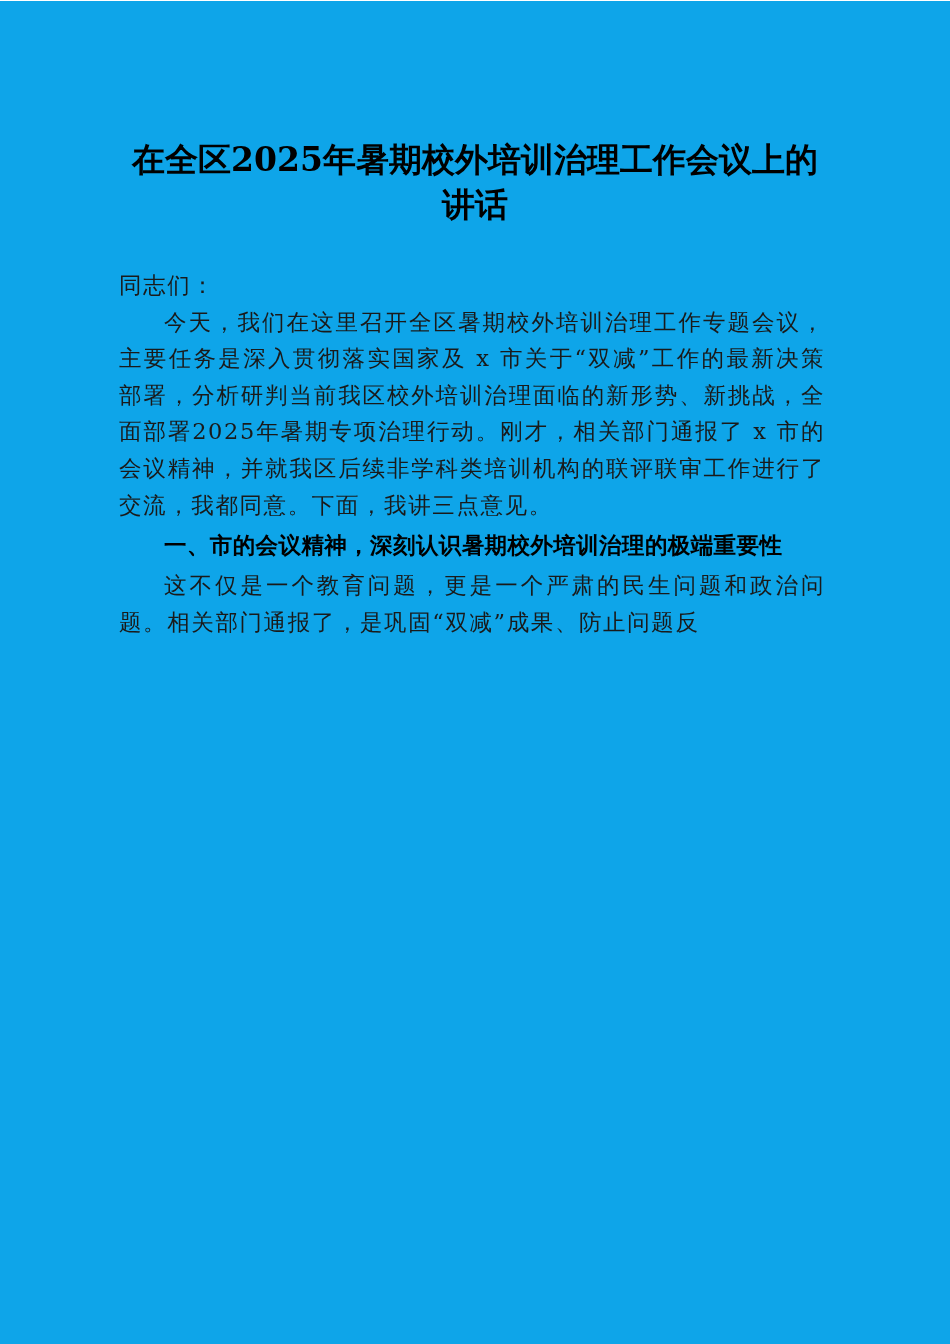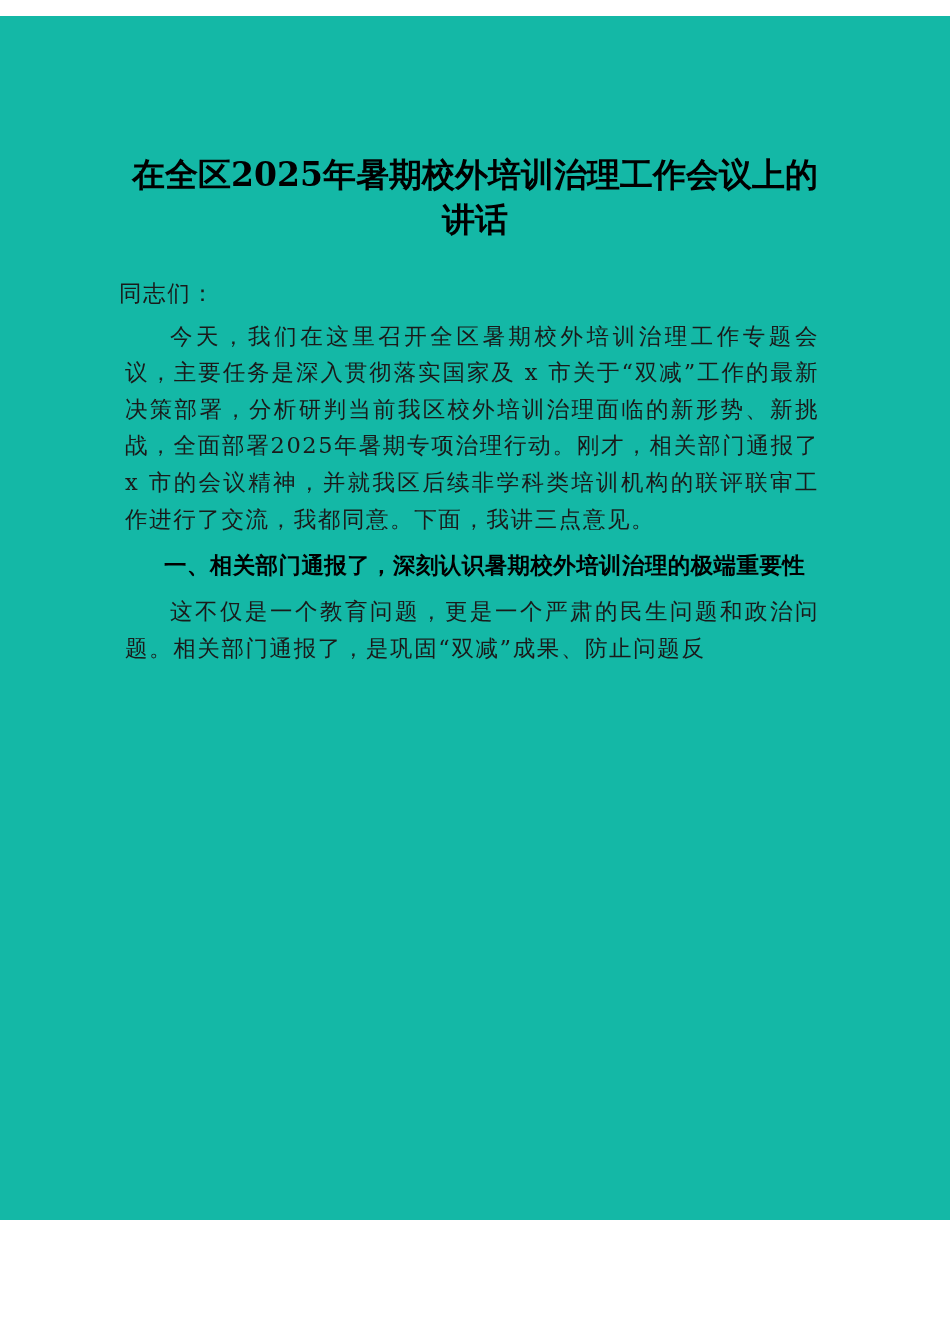--- a/index.html
+++ b/index.html
@@ -10,24 +10,24 @@
     body {
       width: 950px;
       height: 1344px;
       position: relative;
       overflow: hidden;
       color: #111111;
     }
     .page {
       position: absolute;
       left: 0;
-      top: 16px;
+      top: 1px;
       width: 950px;
-      height: 1204px;
-      background: #14b8a6;
+      height: 1344px;
+      background: #0ea5e9;
     }
     .title {
       position: absolute;
       left: 120px;
       top: 136px;
       width: 710px;
       text-align: center;
       font-family: "DejaVu Serif", "Liberation Serif", serif;
       font-weight: bold;
       font-size: 33px;
@@ -43,25 +43,25 @@
       width: 706px;
       font-family: "DejaVu Serif", "Liberation Serif", serif;
       font-size: 22.5px;
       line-height: 36.6px;
       color: #1a1a1a;
       letter-spacing: 1.6px;
       text-align: justify;
       text-justify: inter-character;
     }
     .salutation {
-      margin: 9px 0 0 0;
+      margin: 16px 0 0 0;
       height: 36.6px;
     }
     .para {
-      margin: 6px;
+      margin: 0;
       text-indent: 2em;
     }
     .heading {
       margin: 0;
       text-indent: 2em;
       font-family: "DejaVu Sans", "Liberation Sans", sans-serif;
       font-weight: bold;
       font-size: 22.5px;
       letter-spacing: 0.4px;
       color: #000000;
@@ -70,16 +70,16 @@
   </style>
 </head>
 <body>
 
 <div class="page">
   <h1 class="title">在全区2025年暑期校外培训治理工作会议上的讲话</h1>
 
   <div class="body-text">
     <p class="salutation">同志们：</p>
     <p class="para">今天，我们在这里召开全区暑期校外培训治理工作专题会议，主要任务是深入贯彻落实国家及 x 市关于“双减”工作的最新决策部署，分析研判当前我区校外培训治理面临的新形势、新挑战，全面部署2025年暑期专项治理行动。刚才，相关部门通报了 x 市的会议精神，并就我区后续非学科类培训机构的联评联审工作进行了交流，我都同意。下面，我讲三点意见。</p>
-    <p class="heading">一、相关部门通报了，深刻认识暑期校外培训治理的极端重要性</p>
+    <p class="heading">一、市的会议精神，深刻认识暑期校外培训治理的极端重要性</p>
     <p class="para">这不仅是一个教育问题，更是一个严肃的民生问题和政治问题。相关部门通报了，是巩固“双减”成果、防止问题反</p>
   </div>
 </div>
 
 </body></html>

